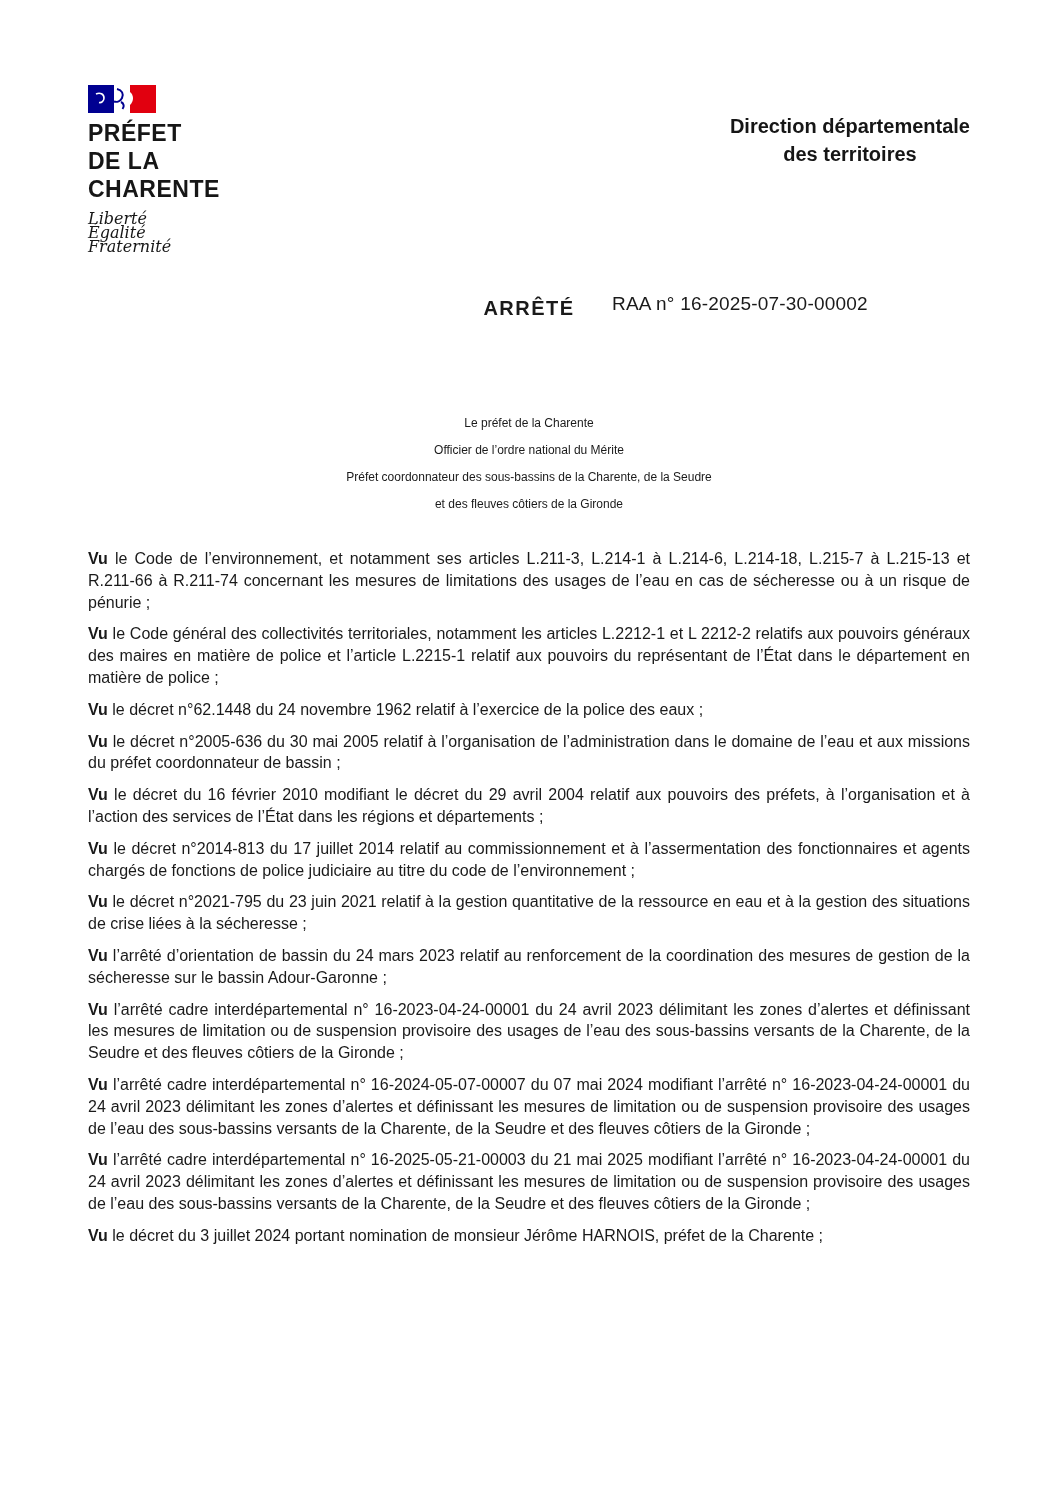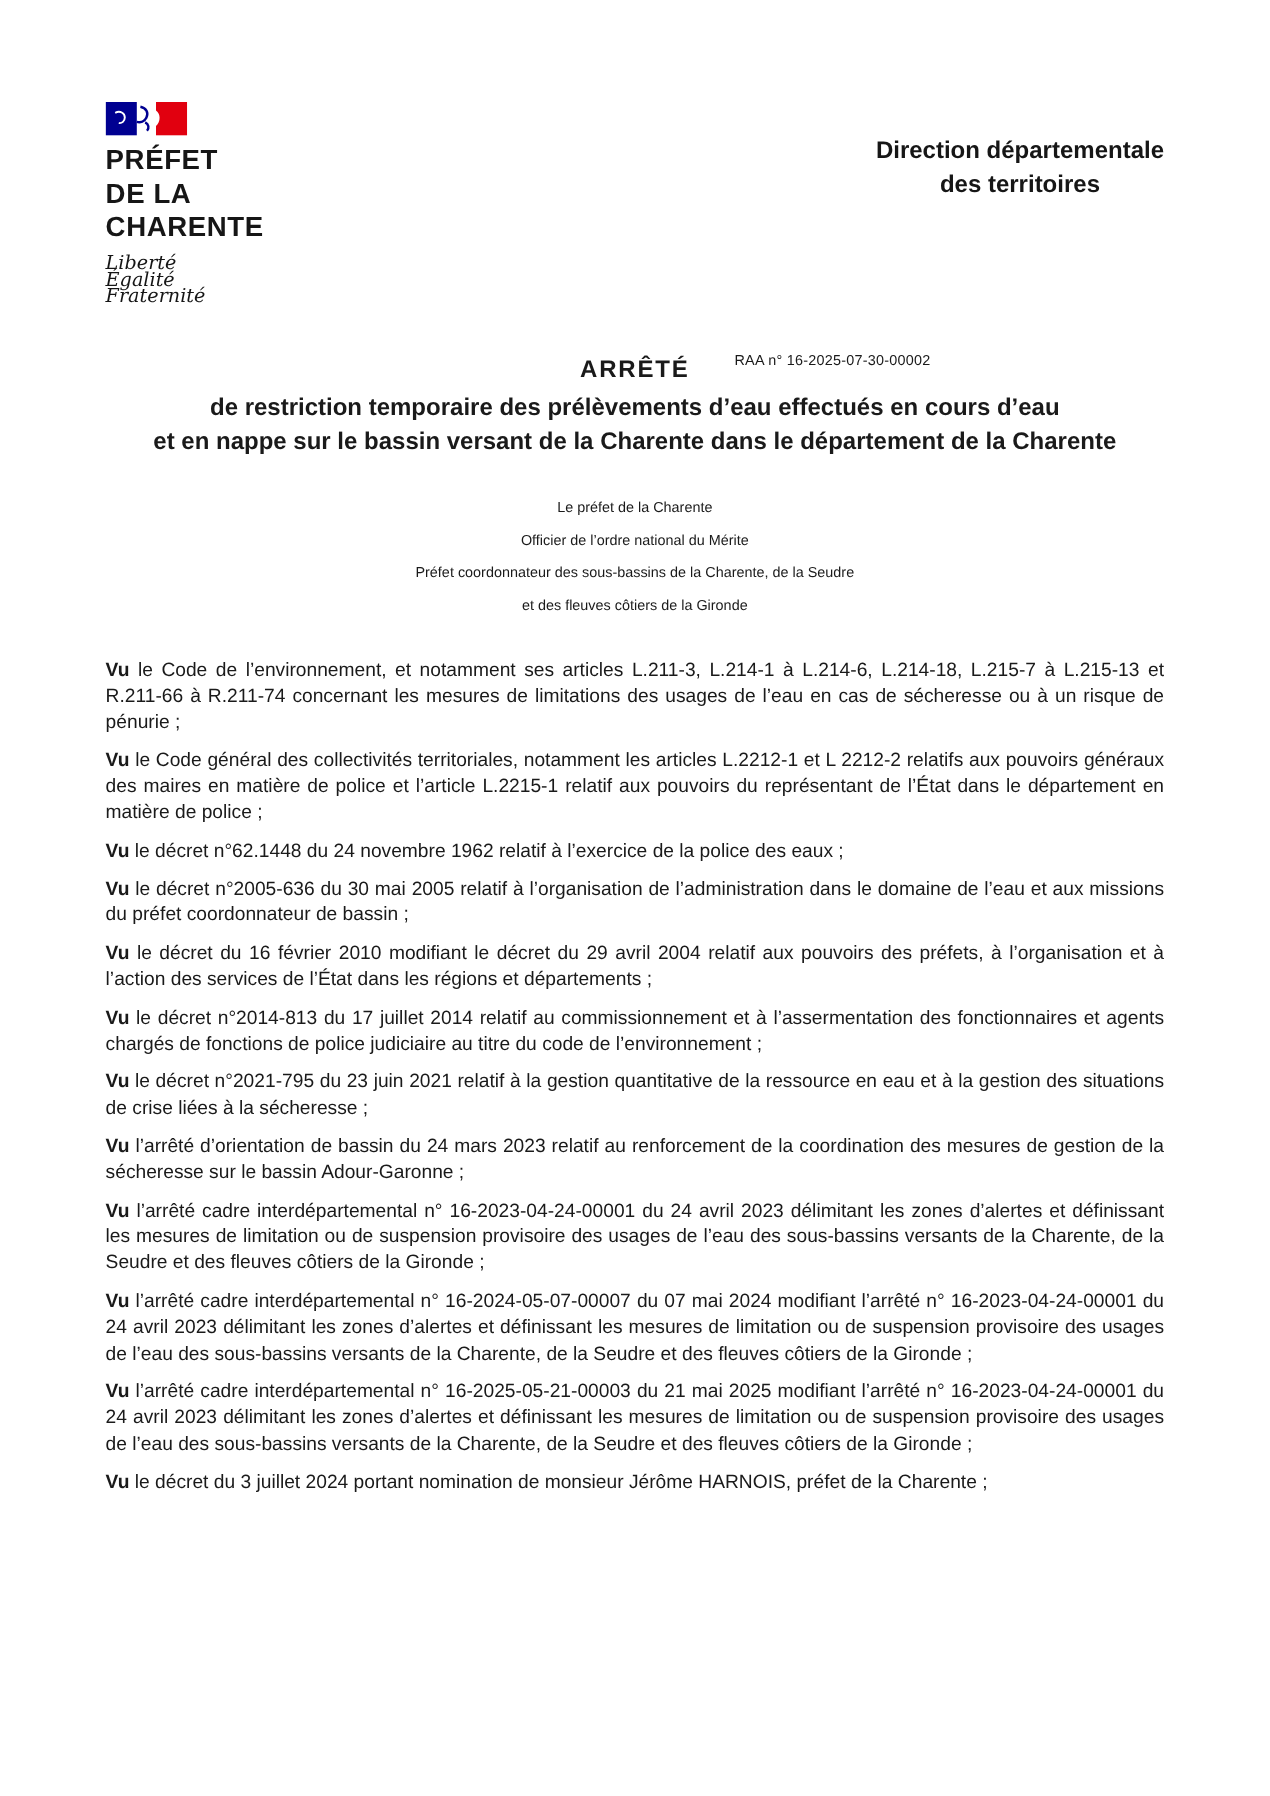--- a/index.html
+++ b/index.html
@@ -68,21 +68,21 @@
     font-size: 20px;
     font-weight: bold;
     letter-spacing: 1.5px;
     line-height: 28px;
     display: inline-block;
   }
   .raa-number {
     position: absolute;
     left: 524px;
     top: -1px;
-    font-size: 12px;
+    font-size: 19px;
     font-weight: normal;
     letter-spacing: 0.2px;
     white-space: nowrap;
     color: #1a1a1a;
   }
   .title-subtitle {
     margin-top: 4px;
     font-size: 20px;
     font-weight: bold;
     line-height: 28px;
@@ -161,24 +161,20 @@
   <div class="header-right">
     <div>Direction départementale</div>
     <div>des territoires</div>
   </div>
 
   <div class="title-block">
     <div class="title-row">
       <span class="main-title">ARRÊTÉ</span>
       <span class="raa-number">RAA n° 16-2025-07-30-00002</span>
     </div>
-    <div class="title-subtitle">
-      <div>de restriction temporaire des prélèvements d’eau effectués en cours d’eau</div>
-      <div>et en nappe sur le bassin versant de la Charente dans le département de la Charente</div>
-    </div>
   </div>
 
   <div class="preamble">
     <p>Le préfet de la Charente</p>
     <p>Officier de l’ordre national du Mérite</p>
     <p class="gap-before">Préfet coordonnateur des sous-bassins de la Charente, de la Seudre</p>
     <p>et des fleuves côtiers de la Gironde</p>
   </div>
 
   <div class="body-text">

